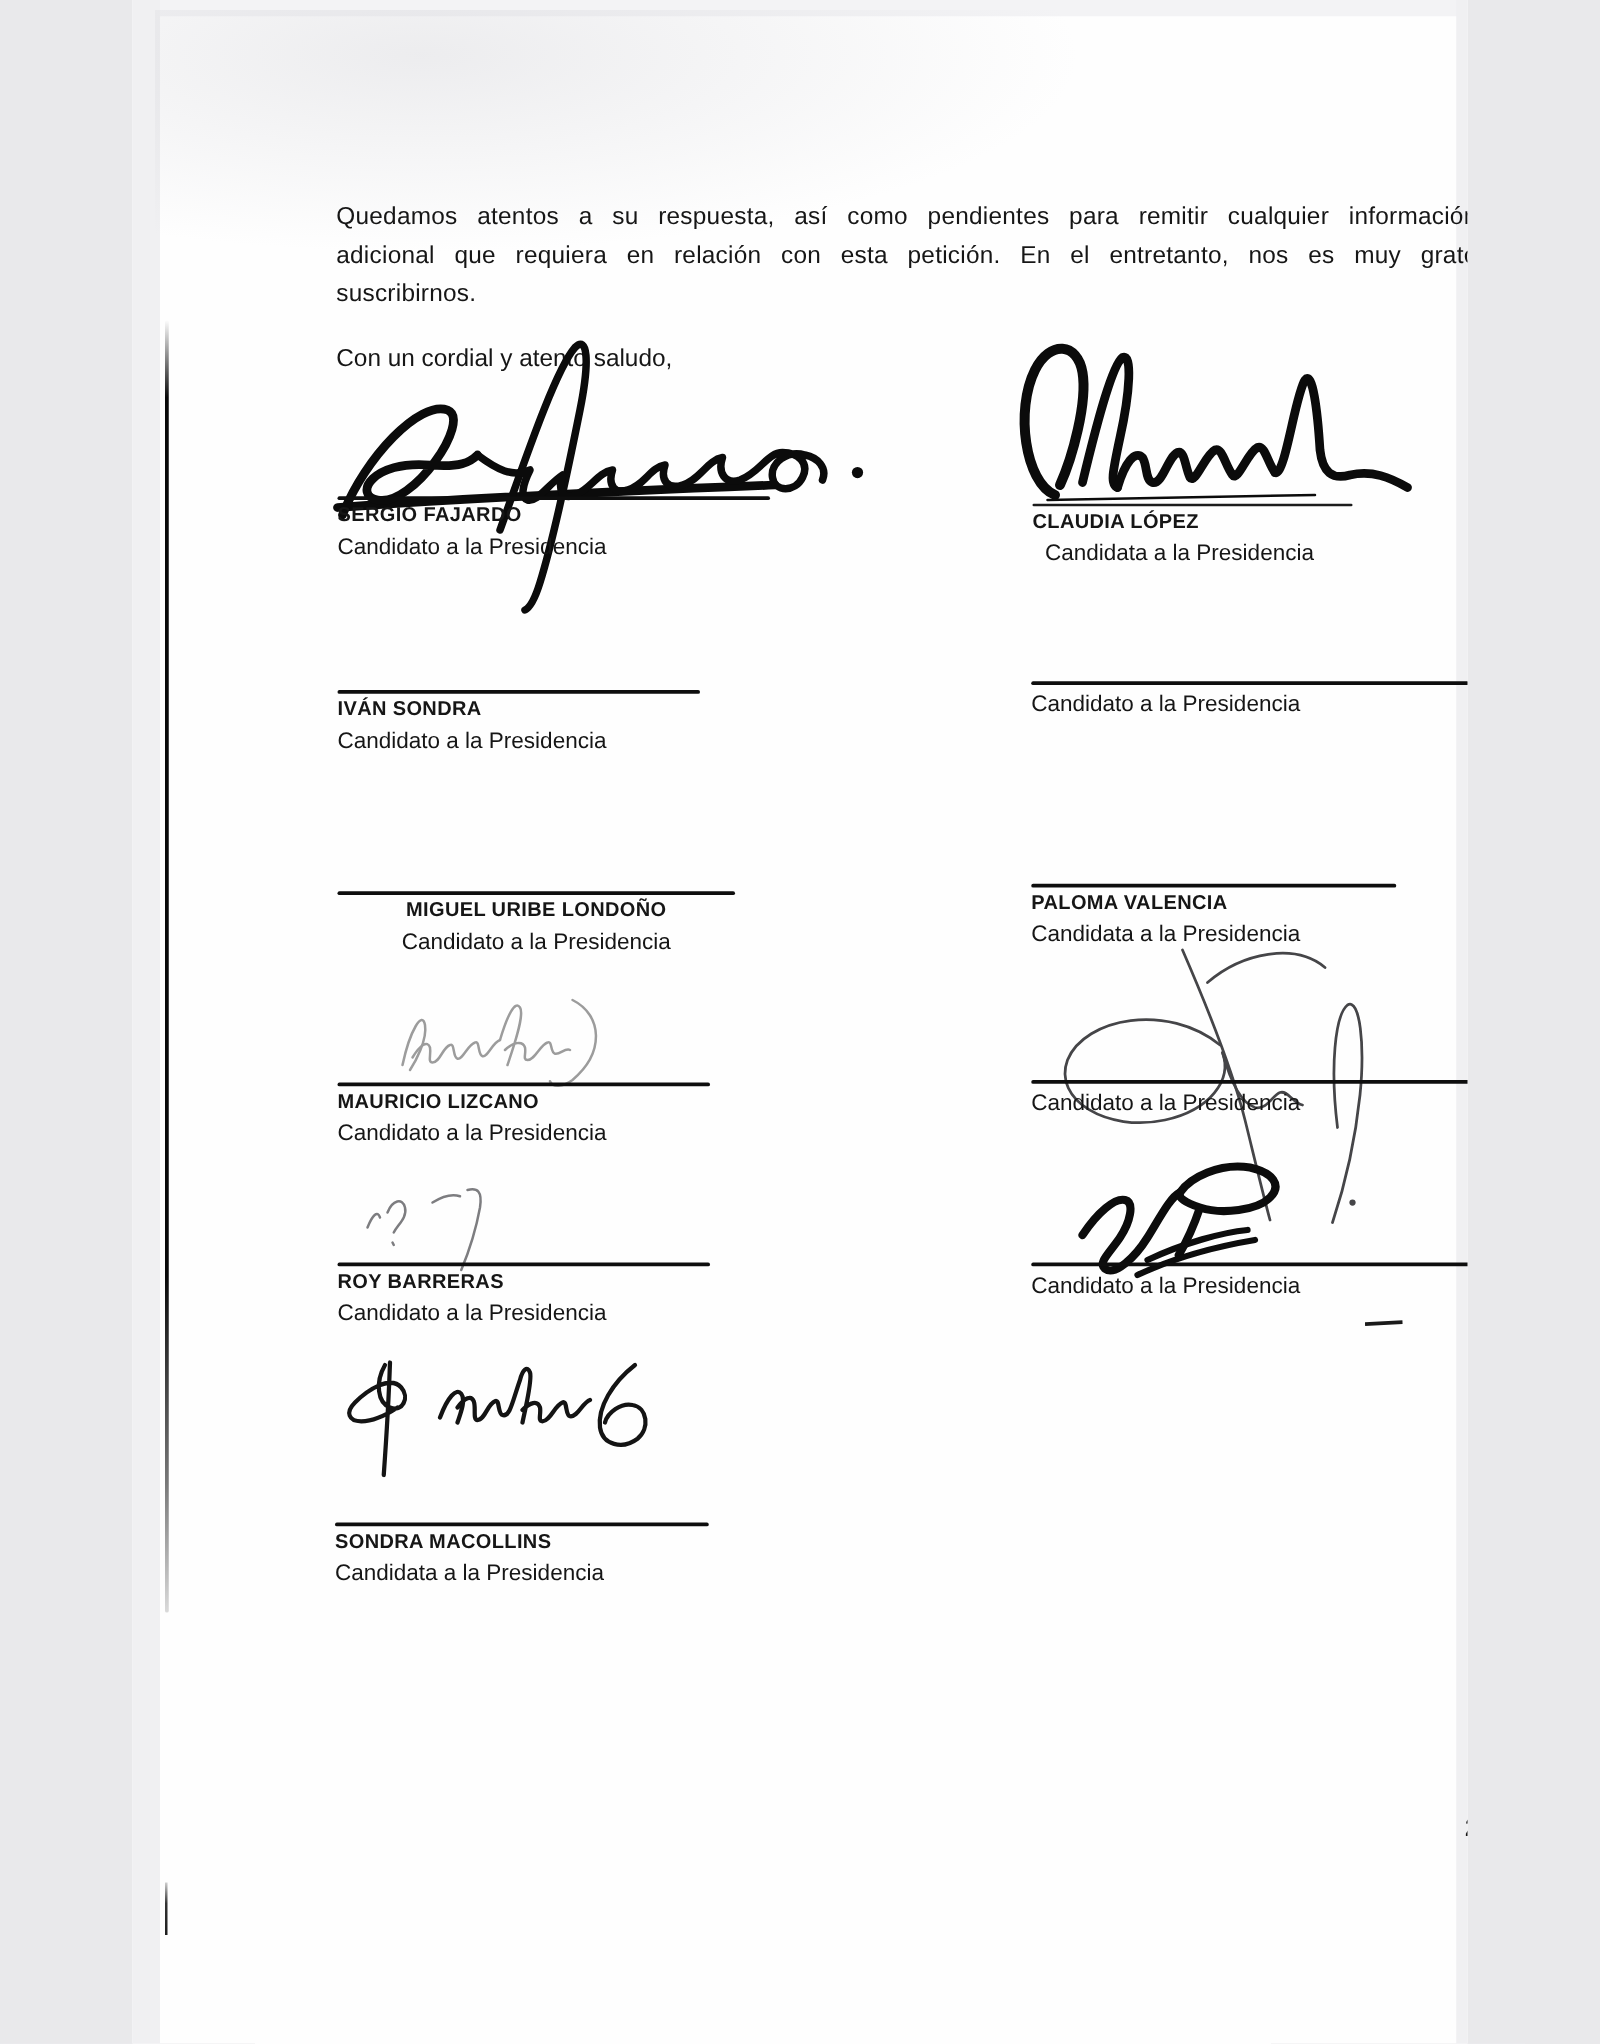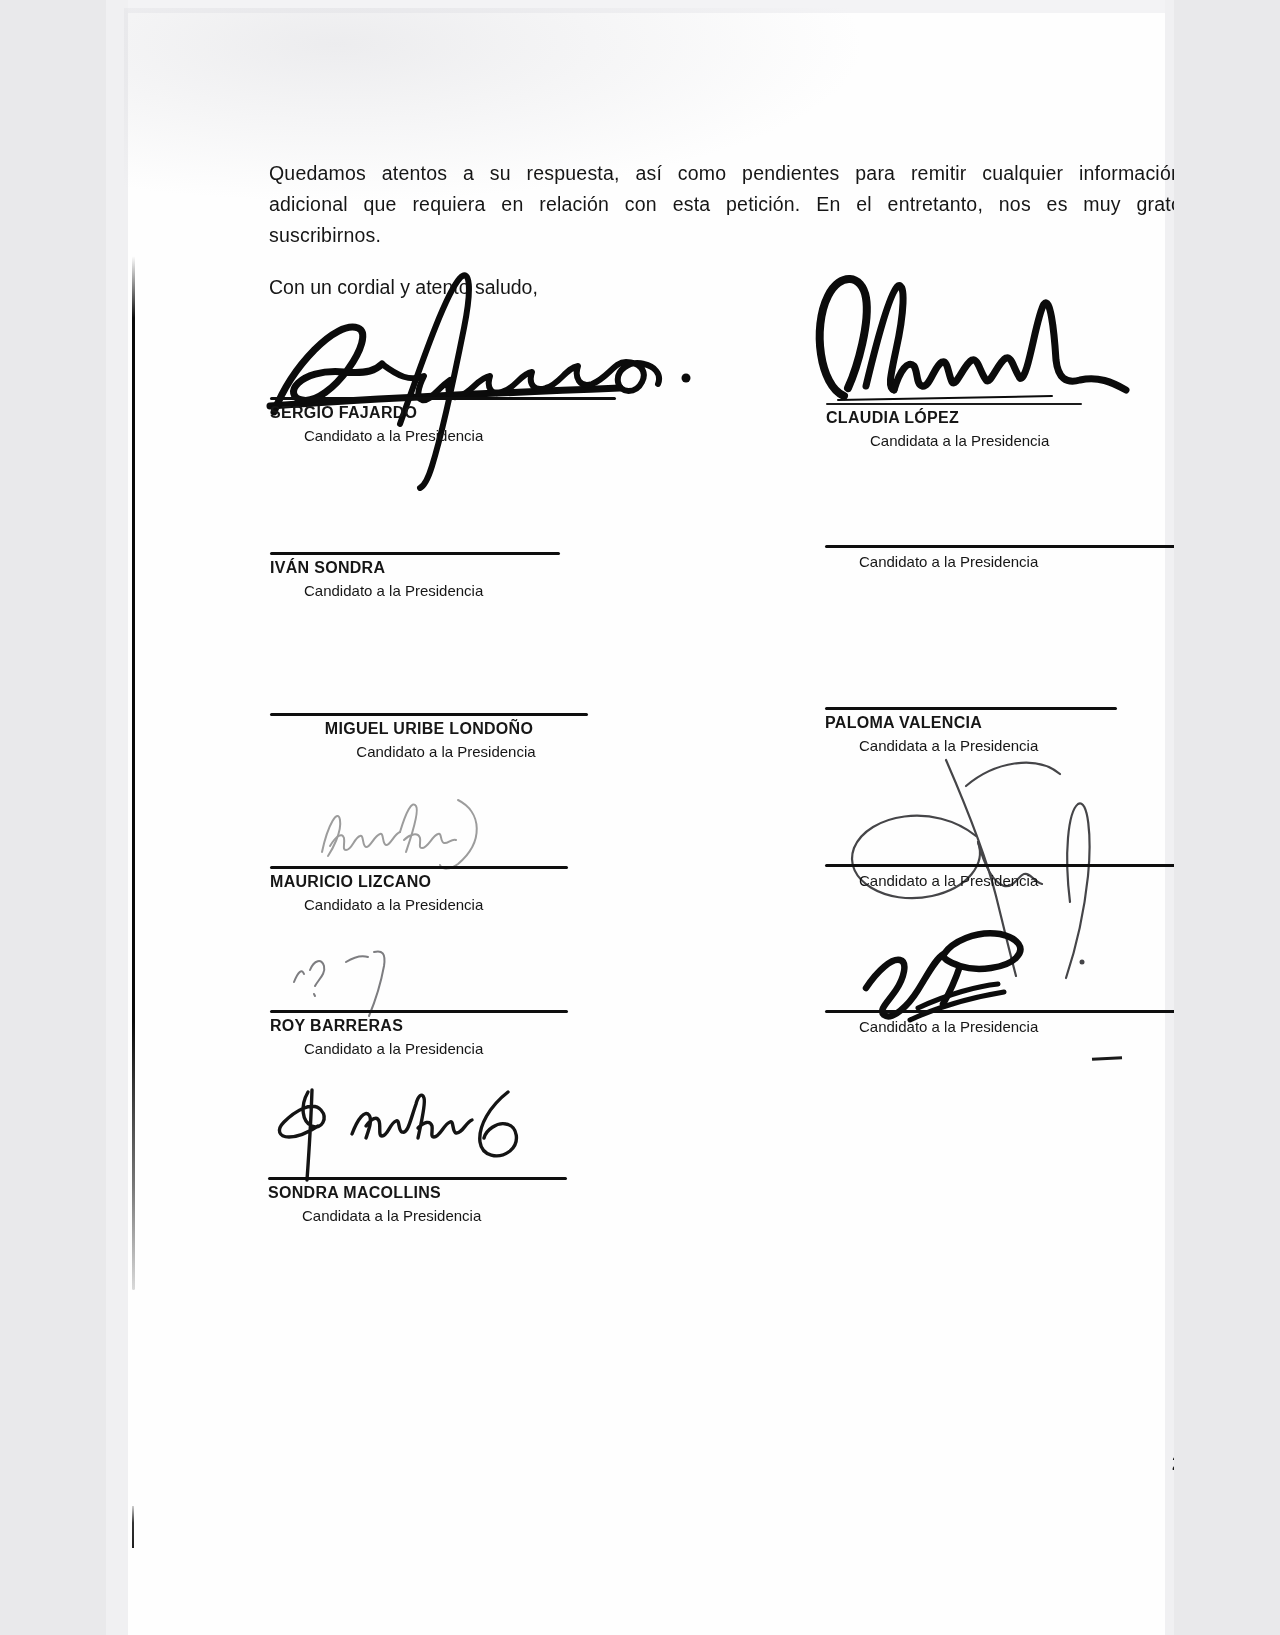--- a/index.html
+++ b/index.html
@@ -26,21 +26,21 @@
   
   .para   { position:absolute; left:163px; top:158px; width:913px; font-size:19.5px; line-height:31px;
             text-align:justify; font-weight:500; letter-spacing:0.2px; word-spacing:3.5px; }
   .salute { position:absolute; left:163px; top:276px; font-size:19.5px; font-weight:500; }
 
   
   .sig-block { position:absolute; }
   .rule { height:3px; background:#0e0e0e; border-radius:2px; }
   .rule.thin { height:2px; background:#1c1c1c; }
   .name { font-size:16px; font-weight:bold; letter-spacing:0.3px; padding-top:4px; white-space:nowrap; }
-  .role { font-size:15px; padding-top:5px; white-space:nowrap;margin-left:34px; }
+  .role { font-size:18px; padding-top:5px; white-space:nowrap; }
   .role.indent { padding-left:10px; }
 
   .sig { position:absolute; pointer-events:none; }
   .sig path { fill:none; stroke-linecap:round; stroke-linejoin:round; }
 
   .murillo-dash { position:absolute; left:986px; top:1057px; width:30px; height:2.5px;
                   background:#1a1a1a; transform:rotate(-3deg); }
   .pageno { position:absolute; left:1066px; top:1452px; font-size:20px; font-weight:bold; }
 </style>
 </head>
@@ -134,21 +134,21 @@
     <div class="name">MAURICIO LIZCANO</div>
     <div class="role">Candidato a la Presidencia</div>
   </div>
 
   <div class="sig-block" style="left:164px; top:1010px;">
     <div class="rule" style="width:298px"></div>
     <div class="name">ROY BARRERAS</div>
     <div class="role">Candidato a la Presidencia</div>
   </div>
 
-  <div class="sig-block" style="left:162px; top:1177px;">
+  <div class="sig-block" style="left:162px; top:1218px;">
     <div class="rule" style="width:299px"></div>
     <div class="name">SONDRA MACOLLINS</div>
     <div class="role">Candidata a la Presidencia</div>
   </div>
 
   <div class="sig-block" style="left:720px; top:403px;">
     <div class="rule thin" style="width:256px"></div>
     <div class="name">CLAUDIA LÓPEZ</div>
     <div class="role indent">Candidata a la Presidencia</div>
   </div>

